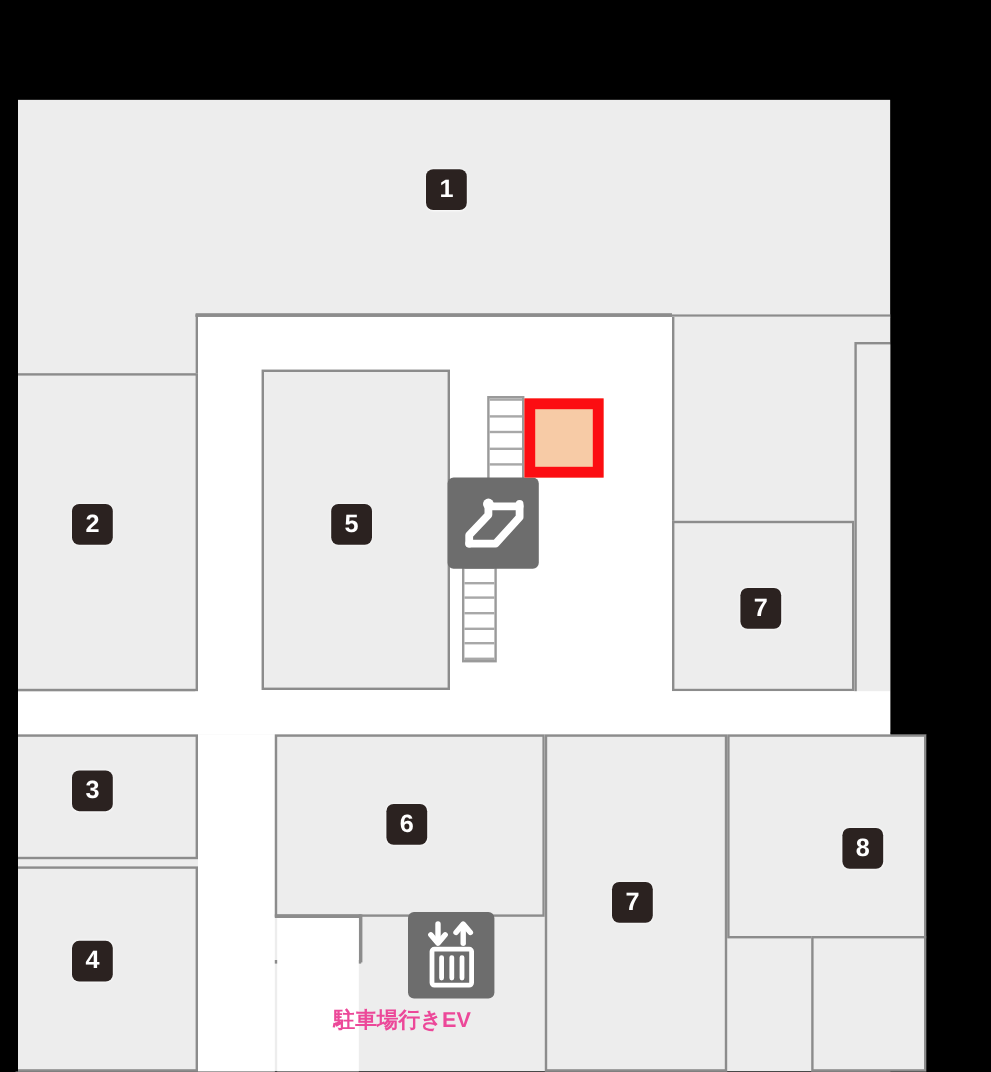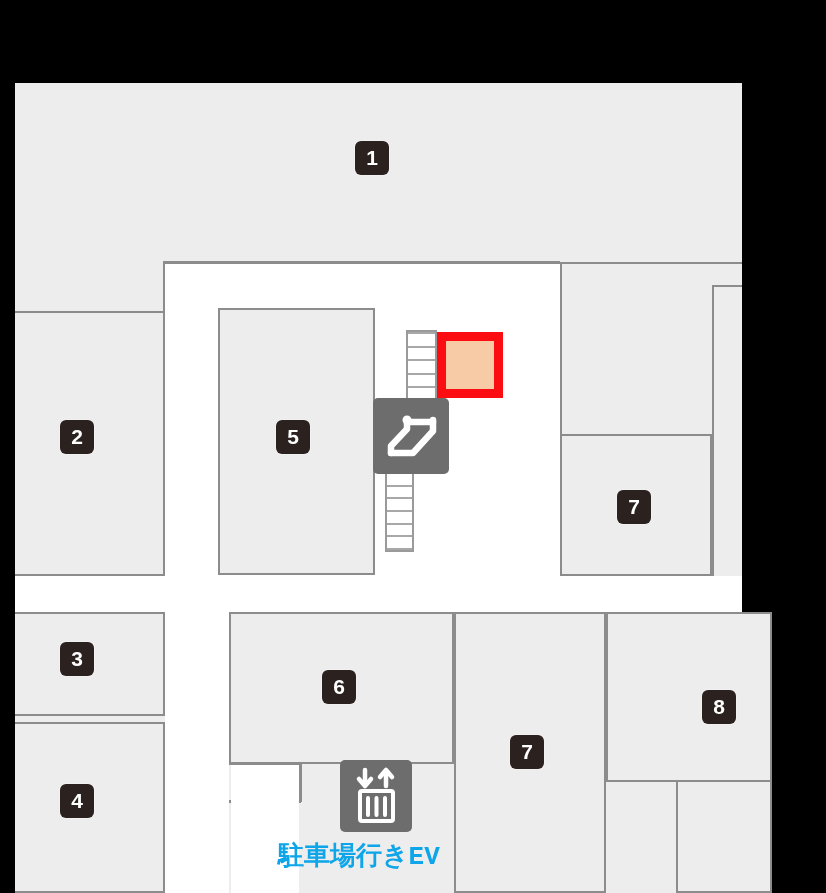--- a/index.html
+++ b/index.html
@@ -86,25 +86,25 @@
     position: absolute;
     background: #6d6d6d;
     border-radius: 5px;
     box-sizing: border-box;
   }
   .facility-icon svg { display: block; }
 
   
   .facility-label {
     position: absolute;
-    color: #0ea5e9;
-    font-size: 26px;
+    color: #ec4899;
+    font-size: 18px;
     font-weight: bold;
     white-space: nowrap;
-    font-family: Liberation Mono, monospace;
+    font-family: Liberation Sans, sans-serif;
   }
 
   
   #selection-highlight {
     position: absolute;
     box-sizing: border-box;
     border-style: solid;
   }
 </style>
 </head>

